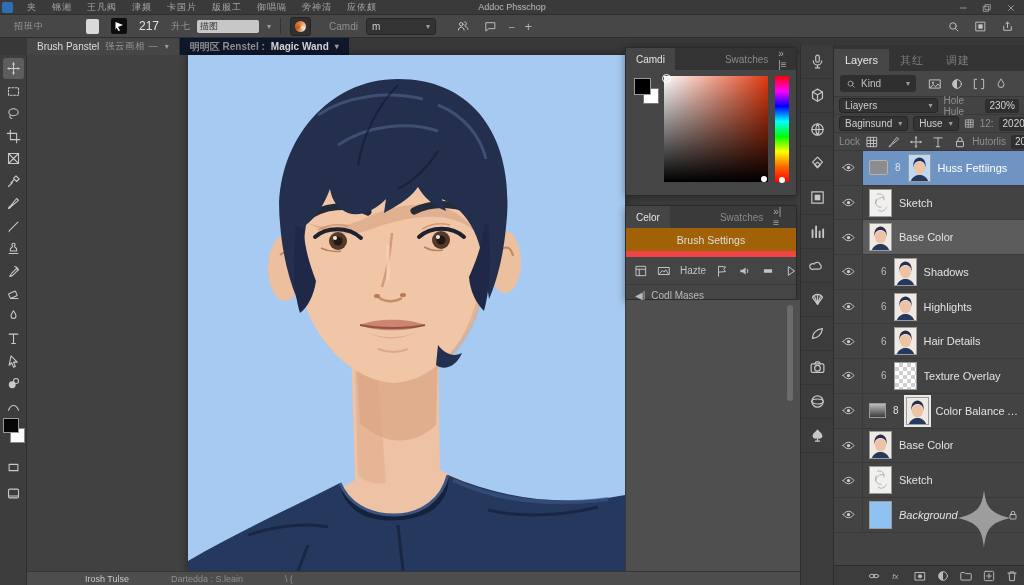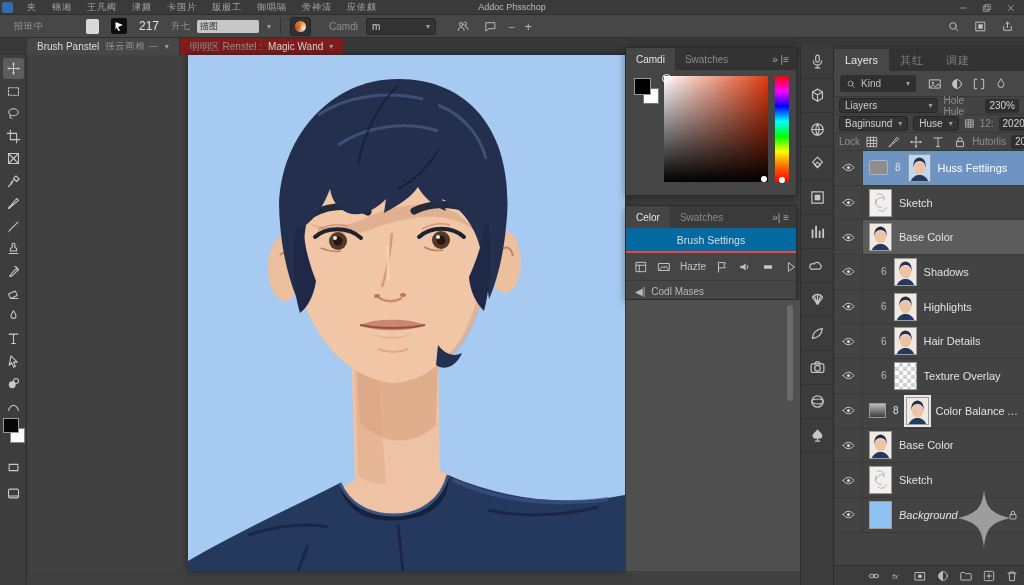--- a/index.html
+++ b/index.html
@@ -31,21 +31,21 @@
   .opt-input{width:56px;height:13px;background:#c7c7c7;border-radius:2px;color:#333;font-size:9px;line-height:13px;padding:0 3px;overflow:hidden;white-space:nowrap;}
   .dd{background:#333;border:1px solid #262626;border-radius:3px;height:15px;display:flex;align-items:center;padding:0 5px;color:#cfcfcf;gap:6px;}
   .caret{font-size:8px;color:#9d9d9d;}
   .wheelbox{width:19px;height:17px;background:#303030;border:1px solid #242424;border-radius:3px;display:flex;align-items:center;justify-content:center;}
   .wheel{width:11px;height:11px;border-radius:50%;background:conic-gradient(#e8833a,#f3e6d8,#c4571f,#e8833a);}
 
   
   .tabbar{left:0;top:38px;width:1024px;height:17px;background:#383838;display:flex;}
   .doctab{height:17px;display:flex;align-items:center;gap:6px;padding:0 10px;font-size:10px;box-sizing:border-box;}
   .doctab.active{background:#464646;}
-  .doctab.inactive{background:#7f1d1d;border-left:1px solid #2f2f2f;}
+  .doctab.inactive{background:#0f172a;border-left:1px solid #2f2f2f;font-weight:bold;}
 
   
   .toolrail{left:0;top:55px;width:27px;height:530px;background:#3d3d3d;border-right:1px solid #2e2e2e;box-sizing:border-box;}
   .tool{position:absolute;left:3px;width:21px;height:21px;border-radius:3px;display:flex;align-items:center;justify-content:center;color:#c9c9c9;}
   .tool.active{background:#5d5d5d;}
   .swatchwidget{position:absolute;left:3px;top:363px;width:22px;height:30px;}
   .sw-bg{position:absolute;left:7px;top:10px;width:13px;height:13px;background:#fdfdfd;border:1px solid #888;}
   .sw-fg{position:absolute;left:0;top:0;width:14px;height:13px;background:#060606;border:1px solid #999;}
 
   
@@ -55,35 +55,35 @@
 
   
   .statusbar{left:27px;top:571px;width:773px;height:14px;background:#4d4d4d;display:flex;align-items:center;font-size:9px;gap:42px;border-top:1px solid #353535;box-sizing:border-box;}
   .statusbar span:first-child{margin-left:58px;color:#c9c9c9;}
 
   
   .panel{background:#454545;border:1px solid #2b2b2b;box-shadow:0 2px 8px rgba(0,0,0,.4);box-sizing:border-box;}
   .phead{height:22px;background:#333;display:flex;align-items:center;font-size:10px;}
   .ptab{padding:0 10px;height:22px;display:flex;align-items:center;}
   .ptab.active{background:#454545;color:#e4e4e4;}
-  .ptab.off{color:#8a8a8a;}
+  .ptab.off{color:#8a8a8a;margin-left:40px;}
   .phead .pmenu{margin-left:auto;display:flex;gap:7px;padding-right:7px;color:#a9a9a9;font-size:10px;}
   .color-panel{left:625px;top:47px;width:172px;height:149px;}
   .cp-swatches{position:absolute;left:8px;top:30px;width:26px;height:26px;}
   .cp-bgsw{position:absolute;left:9px;top:10px;width:14px;height:14px;background:#fff;border:1px solid #777;}
   .cp-fgsw{position:absolute;left:0;top:0;width:15px;height:15px;background:#000;border:1px solid #999;}
   .cp-field{position:absolute;left:38px;top:28px;width:104px;height:106px;
     background:linear-gradient(to bottom,rgba(0,0,0,0),#000),linear-gradient(to right,#fff,#e03a10);}
   .cp-marker{position:absolute;width:7px;height:7px;border:1.5px solid #fff;border-radius:50%;}
   .cp-dot{position:absolute;width:6px;height:6px;background:#fff;border-radius:50%;}
   .cp-hue{position:absolute;left:149px;top:28px;width:14px;height:106px;
     background:linear-gradient(to bottom,#f00,#f0f,#00f,#0ff,#0f0,#ff0,#f60,#f00);}
 
   .brush-panel{left:625px;top:205px;width:172px;height:95px;}
-  .bp-title{height:23px;display:flex;align-items:center;justify-content:center;font-size:10.5px;color:#dedede;background:#0369a1;border-bottom:2px solid #ef4444;}
+  .bp-title{height:23px;display:flex;align-items:center;justify-content:center;font-size:10.5px;color:#dedede;background:#a16207;border-bottom:6px solid #ef4444;}
   .bp-icons{height:27px;display:flex;align-items:center;gap:9px;padding:0 8px;color:#c3c3c3;font-size:10px;border-bottom:1px solid #3a3a3a;}
   .bp-footer{height:21px;display:flex;align-items:center;gap:6px;padding:0 9px;font-size:10px;color:#b9b9b9;}
 
   .dockarea{left:625px;top:300px;width:175px;height:271px;background:#4f4f4f;border-left:1px solid #3a3a3a;box-sizing:border-box;}
   .dockscroll{position:absolute;left:161px;top:5px;width:6px;height:96px;background:#6b6b6b;border-radius:3px;}
 
   
   .iconrail{left:800px;top:45px;width:33px;height:540px;background:#3c3c3c;border-left:1px solid #2d2d2d;box-sizing:border-box;}
   .dock-btn{width:33px;height:34px;display:flex;align-items:center;justify-content:center;color:#c6c6c6;border-bottom:1px solid #343434;box-sizing:border-box;}
 
@@ -365,20 +365,25 @@
       <path d="M210,30 C190,50 175,80 170,110 M250,96 C240,112 225,126 210,134" stroke="#141c33" stroke-width="2" fill="none" opacity="0.7"></path>
 
       <path d="M0,516 L0,506 C55,474 105,452 152,428 C160,448 180,460 206,460 C234,460 254,444 260,420 C315,444 375,452 437,440 L437,516 Z" fill="#25395f"></path>
       <path d="M152,428 C160,448 180,460 206,460 C234,460 254,444 260,420 C262,432 258,444 246,454 C228,468 186,470 168,456 C158,448 152,438 152,428 Z" fill="#15223e"></path>
       <path d="M152,428 C160,448 180,460 206,460 C234,460 254,444 260,420" stroke="#3c5580" stroke-width="3" fill="none"></path>
       <path d="M60,480 C90,470 120,468 140,472 M300,455 C330,462 370,462 410,452 M210,470 L215,516 M120,490 L110,516" stroke="#16233f" stroke-width="3" fill="none" opacity="0.8"></path>
       <path d="M265,425 C310,446 360,452 420,444" stroke="#3e598a" stroke-width="4" fill="none" opacity="0.6"></path>
     </svg>
   </div>
 
+  <div class="abs statusbar">
+    <span>Irosh Tulse</span>
+    <span class="dim">Dartedda : S.leain</span>
+    <span class="dim">\  (</span>
+  </div>
 
   <div class="abs panel color-panel">
     <div class="phead">
       <div class="ptab active">
           <span>Camdi</span>
         </div>
       <div class="ptab off">
           <span>Swatches</span>
         </div>
       <div class="pmenu">

